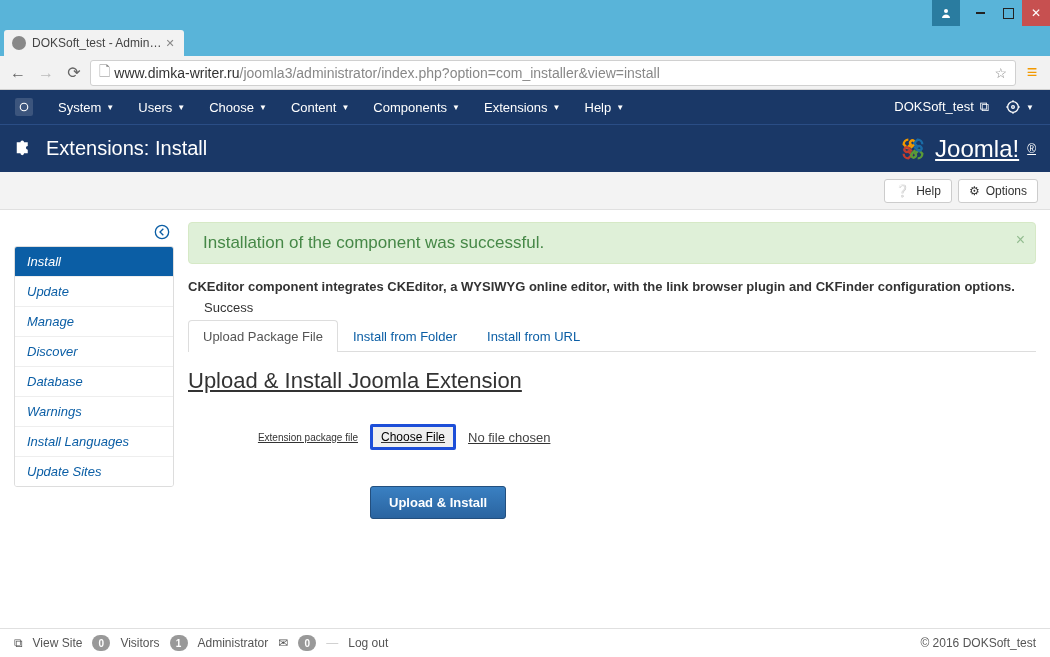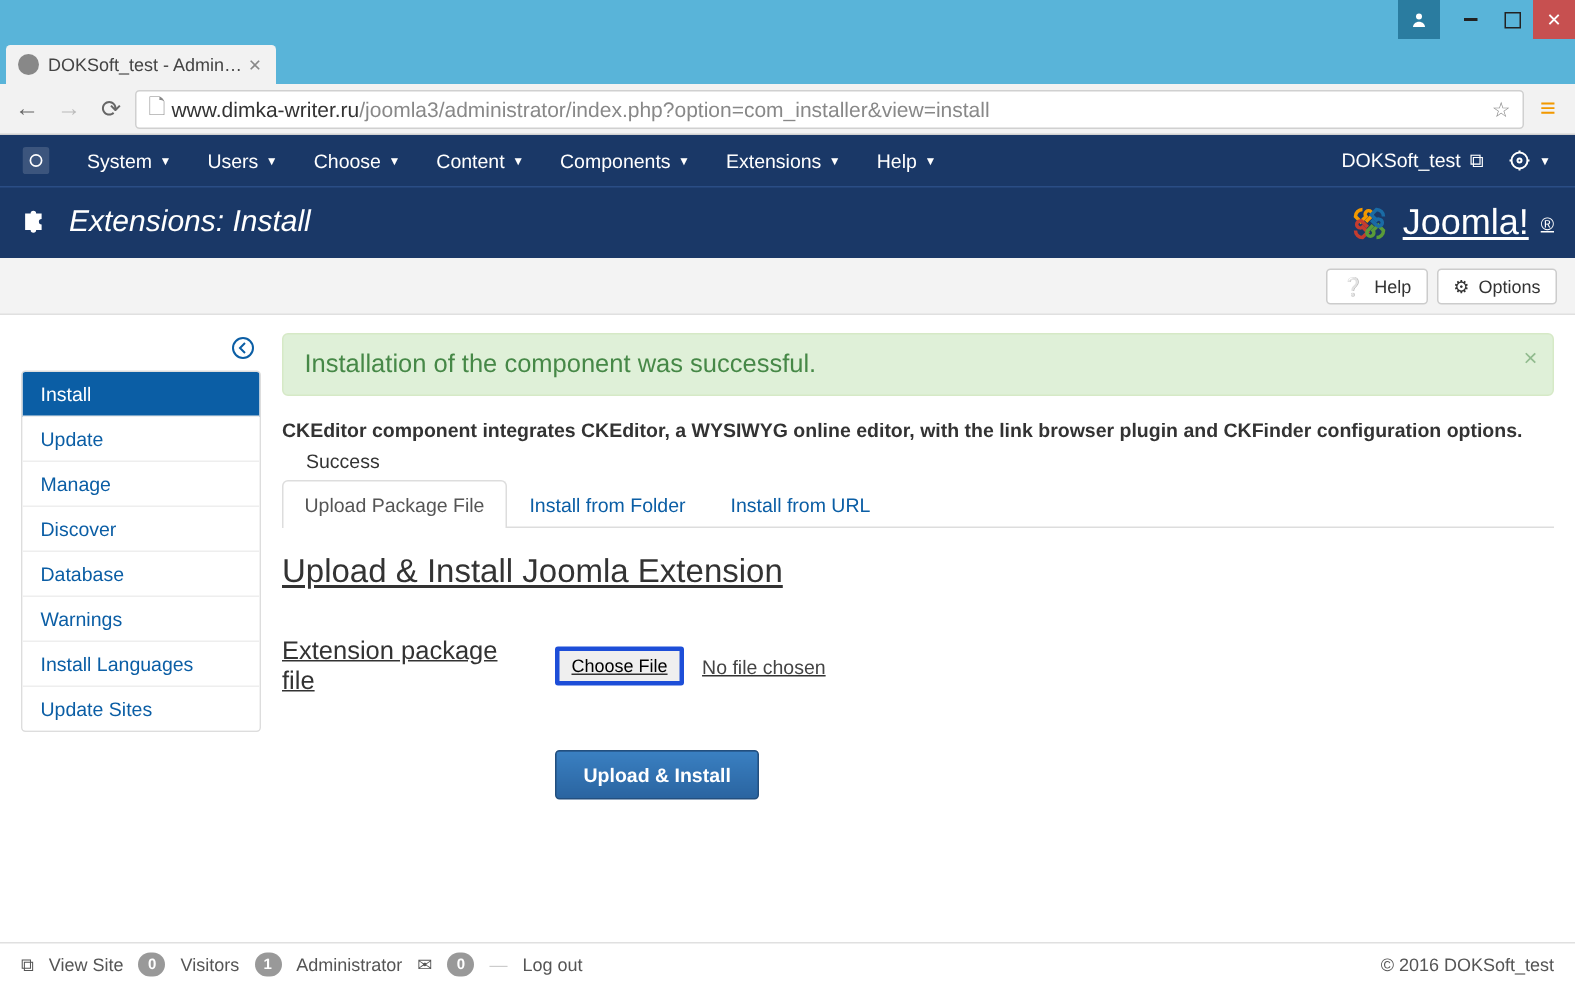--- a/index.html
+++ b/index.html
@@ -33,56 +33,56 @@
 .jnav { height: 34px; background: #1A3867; display: flex; align-items: center; padding: 0 10px; }
 .jnav-logo { width: 28px; height: 28px; display: flex; align-items: center; justify-content: center; margin-right: 8px; }
 .jnav-item { color: #fff; padding: 0 12px; height: 34px; display: flex; align-items: center; font-size: 13px; cursor: pointer; }
 .caret { margin-left: 5px; font-size: 8px; }
 .jnav-spacer { flex: 1; }
 .jnav-site { color: #fff; display: flex; align-items: flex-start; gap: 6px; padding: 0 10px; }
 
 
 .jheader { height: 48px; background: #1A3867; border-top: 1px solid #2a4d85; display: flex; align-items: center; padding: 0 14px; color: #fff; }
 .jheader-icon { font-size: 20px; margin-right: 10px; }
-.jheader-title { font-size: 20px; font-weight: 400; font-style: italic; }
+.jheader-title { font-size: 20px; font-weight: 400; }
 .joomla-brand { margin-left: auto; display: flex; align-items: center; gap: 8px; font-family: Georgia, serif; font-size: 24px; text-decoration: underline; }
 
 
 .jtoolbar { height: 38px; background: #F3F3F3; border-bottom: 1px solid #e0e0e0; display: flex; align-items: center; justify-content: flex-end; padding: 0 12px; gap: 6px; }
 .jtoolbar-btn { background: #fff; border: 1px solid #ccc; border-radius: 3px; padding: 4px 10px; font-size: 12px; display: flex; align-items: center; gap: 6px; cursor: pointer; color: #333; }
 
 
 .jbody { display: flex; padding: 12px 14px; gap: 14px; min-height: 400px; }
 
 
 .sidebar { width: 160px; flex-shrink: 0; }
 .sidebar-collapse { text-align: right; padding: 2px 4px; color: #0B5EA5; font-size: 16px; }
 .side-list { list-style: none; border: 1px solid #ddd; border-radius: 3px; overflow: hidden; }
-.side-item { padding: 7px 12px; font-size: 13px; color: #0B5EA5; background: #fff; border-bottom: 1px solid #eee; cursor: pointer; }
+.side-item { padding: 7px 12px; font-size: 13px; color: #0B5EA5; background: #fff; border-bottom: 1px solid #eee; cursor: pointer; font-style: italic; }
 .side-item:last-child { border-bottom: none; }
 .side-item.active { background: #0B5EA5; color: #fff; }
 
 
 .content { flex: 1; }
 .alert { background: #DFF0D8; border: 1px solid #D6E9C6; border-radius: 4px; padding: 10px 14px; color: #468847; position: relative; margin-bottom: 14px; }
 .alert h4 { font-size: 14px; font-weight: bold; margin-bottom: 2px; }
 .alert p { font-size: 17px; }
 .alert-close { position: absolute; right: 10px; top: 8px; color: #468847; opacity: .5; cursor: pointer; font-size: 16px; }
 
 .desc { font-size: 13px; font-weight: bold; margin-bottom: 4px; line-height: 1.4; }
 .success-line { font-size: 13px; margin-left: 16px; margin-bottom: 4px; }
 
 .tabs { display: flex; border-bottom: 1px solid #ddd; }
 .tab-item { padding: 8px 14px; font-size: 13px; color: #0B5EA5; cursor: pointer; border: 1px solid transparent; border-bottom: none; position: relative; top: 1px; }
 .tab-item.active { color: #555; background: #fff; border-color: #ddd #ddd #fff; border-radius: 4px 4px 0 0; }
 
 .tab-content { padding: 16px 0; text-decoration: underline; }
 .tab-content h2 { font-size: 22px; margin-bottom: 30px; font-weight: 500; }
 .form-row { display: flex; align-items: center; gap: 12px; margin-bottom: 36px; }
-.form-label { width: 170px; font-size: 17px; }
+.form-label { width: 170px; font-size: 10px; text-align: right; }
 .file-btn { background: #efefef; border: 3px solid #1d4ed8; border-radius: 2px; padding: 3px 8px; font-size: 12px; cursor: pointer; }
 .file-status { font-size: 13px; color: #444; }
 .primary-btn { background: #2F6FAE; background-image: linear-gradient(#3A80C2, #2A64A0); color: #fff; border: 1px solid #234F7E; border-radius: 3px; padding: 8px 18px; font-size: 13px; font-weight: bold; cursor: pointer; margin-left: 182px; }
 
 
 .footer { border-top: 1px solid #e0e0e0; padding: 6px 14px; display: flex; align-items: center; font-size: 12px; gap: 10px; position: fixed; bottom: 0; left: 0; right: 0; background: #fff; color: #555; }
 .footer a { color: #555; text-decoration: none; }
 .badge { background: #999; color: #fff; border-radius: 9px; min-width: 18px; height: 16px; display: inline-flex; align-items: center; justify-content: center; font-size: 10px; font-weight: bold; padding: 0 5px; }
 .foot-dash { color: #ccc; }
 .footer-right { margin-left: auto; }

